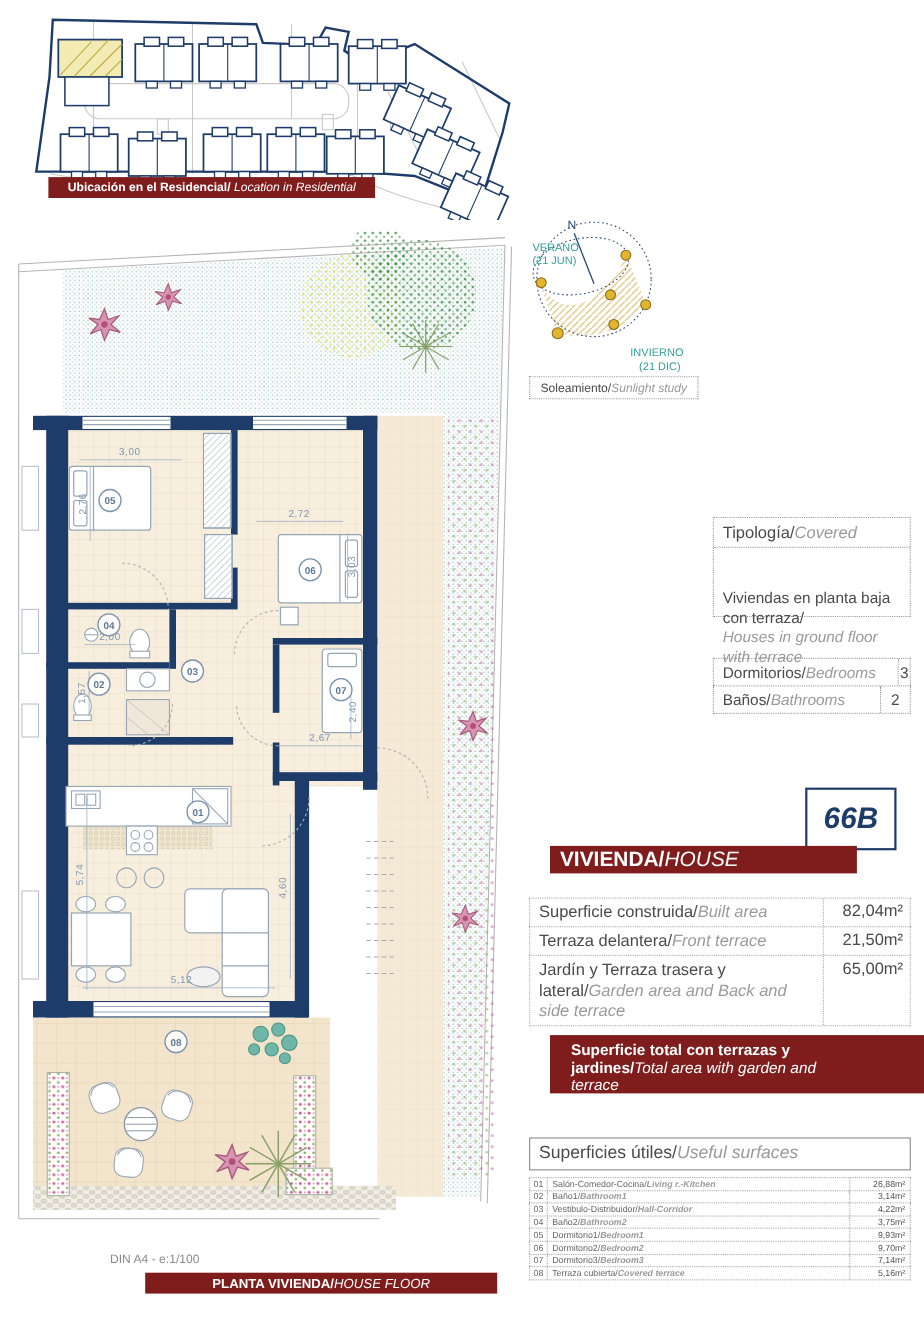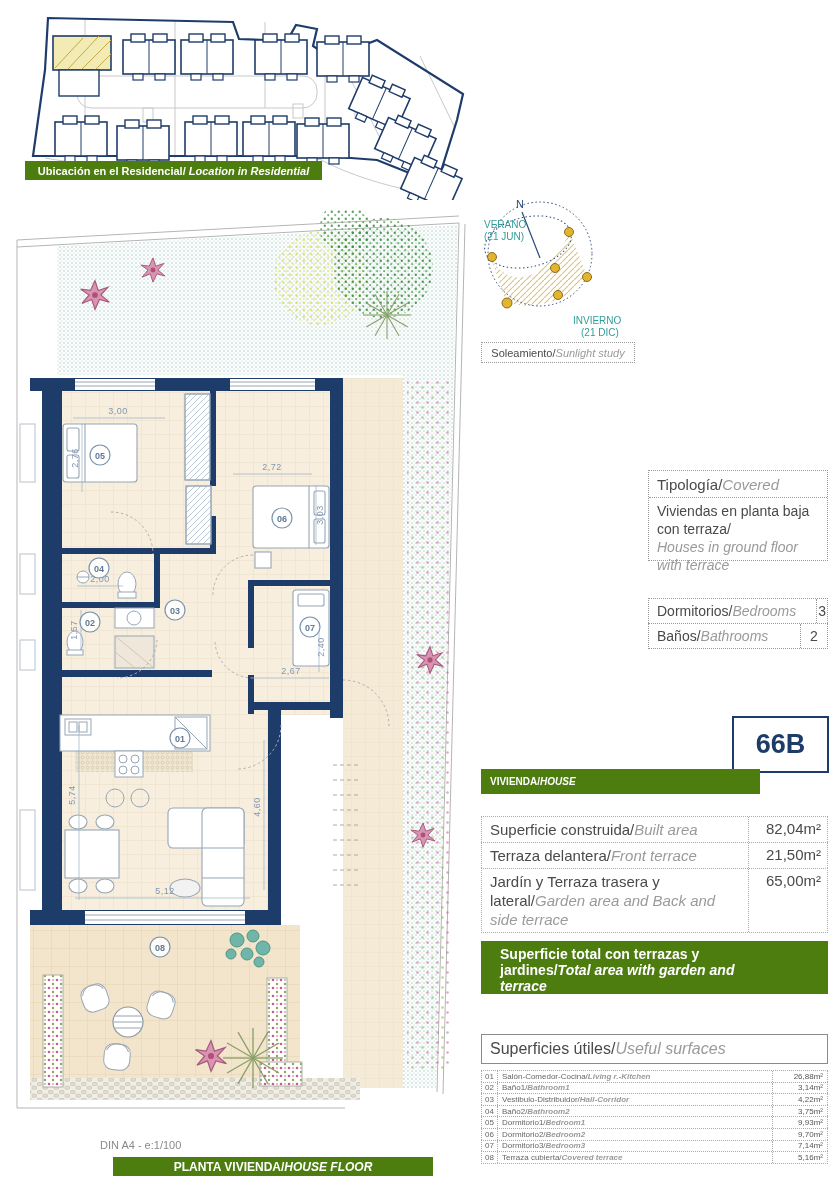--- a/index.html
+++ b/index.html
@@ -1,53 +1,53 @@
 <!DOCTYPE html>
 <html><head>
 <meta charset="utf-8">
 <style>
   html,body{margin:0;padding:0;background:#ffffff;}
   #page{position:relative;width:840px;height:1201px;background:#fff;overflow:hidden;
         font-family:"Liberation Sans",sans-serif;color:#4a4a4a;}
   .abs{position:absolute;}
-  .navy-banner{background:#4d7c0f;color:#fff;}
+  .navy-banner{background:#7f1d1d;color:#fff;margin-left:19px;}
   .es{color:#4a4a4a;}
   .en{font-style:italic;color:#9a9a9a;}
   .wes{color:#fff;font-weight:bold;}
-  .wen{color:#fff;font-weight:bold;font-style:italic;}
+  .wen{color:#fff;font-weight:normal;font-style:italic;}
 
   
   #loc-banner{left:25px;top:161px;width:297px;height:19px;font-size:11px;font-weight:bold;
     display:flex;align-items:center;justify-content:center;}
 
   
   #sun-caption{left:481px;top:342px;width:152px;height:19px;border:1px dotted #999;
     display:flex;align-items:center;justify-content:center;font-size:11px;}
 
   
   #typology{left:648px;top:470px;width:180px;height:91px;border:1px dotted #999;box-sizing:border-box;
     font-size:14px;}
   #typology .title{padding:5px 8px 4px 8px;border-bottom:1px dotted #999;font-size:15px;}
-  #typology .body{padding:4px 8px;line-height:18px;}
+  #typology .body{padding:4px 8px;line-height:18px;margin-top:32px;}
   #typology .body .en{display:block;}
 
   
   #counts{left:648px;top:598px;width:180px;box-sizing:border-box;font-size:14px;}
   #counts .row{display:flex;border:1px dotted #999;border-bottom:none;height:24px;align-items:center;gap:20px;}
   #counts .row:last-child{border-bottom:1px dotted #999;}
   #counts .lbl{flex:1;padding-left:8px;}
   #counts .val{width:26px;text-align:center;border-left:1px dotted #999;align-self:stretch;
     display:flex;align-items:center;justify-content:center;color:#4a4a4a;}
 
   
-  #badge{left:732px;top:716px;width:97px;height:57px;border:2.5px solid #1e3c6a;box-sizing:border-box;
-    display:flex;align-items:center;justify-content:center;font-size:27px;font-weight:bold;color:#1e3c6a;}
-
-  
-  #house-banner{left:481px;top:769px;width:279px;height:25px;font-size:10px;
+  #badge{left:732px;top:716px;width:83px;height:57px;border:2.5px solid #1e3c6a;box-sizing:border-box;
+    display:flex;align-items:center;justify-content:center;font-size:27px;font-weight:bold;color:#1e3c6a;font-style:italic;}
+
+  
+  #house-banner{left:481px;top:769px;width:279px;height:25px;font-size:19px;
     display:flex;align-items:center;padding-left:9px;box-sizing:border-box;}
 
   
   #areas{left:481px;top:816px;width:347px;font-size:15px;}
   #areas .row{display:flex;border:1px dotted #aaa;border-bottom:none;align-items:stretch;}
   #areas .row:last-child{border-bottom:1px dotted #aaa;}
   #areas .lbl{flex:1;padding:3px 4px 3px 8px;line-height:19px;}
   #areas .val{width:72px;border-left:1px dotted #aaa;padding:3px 6px 0 0;text-align:right;color:#4a4a4a;}
 
   

